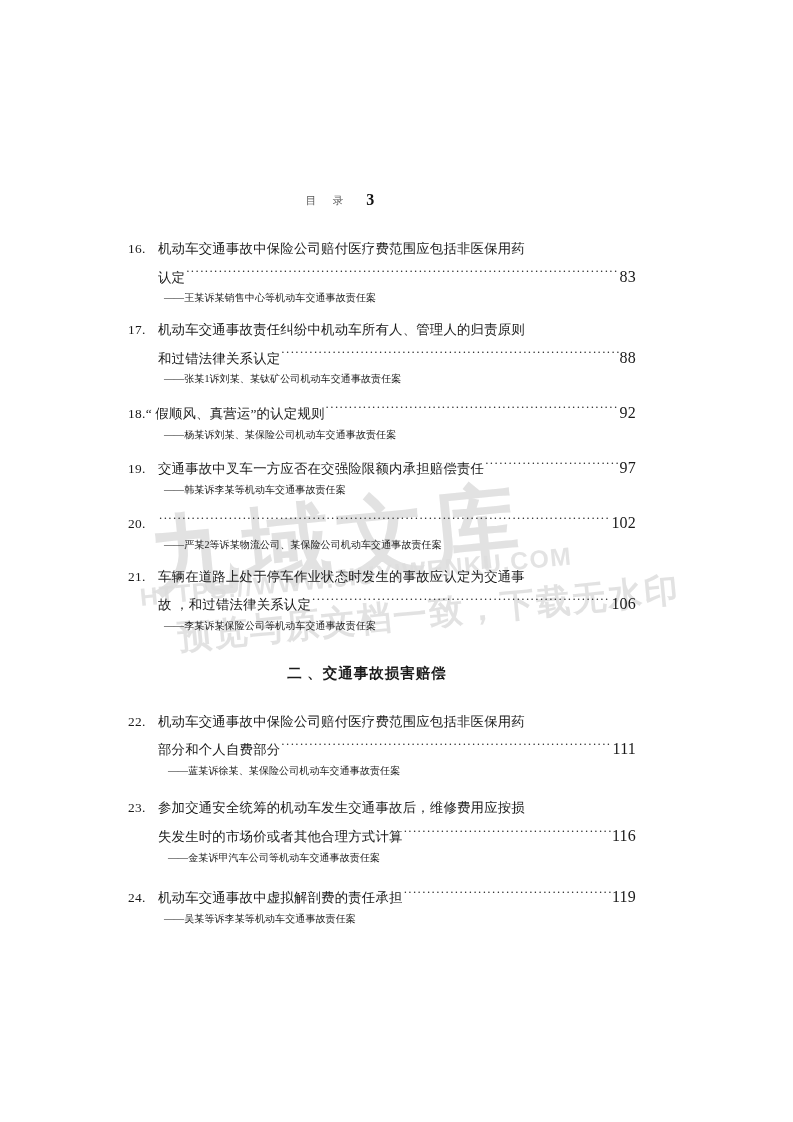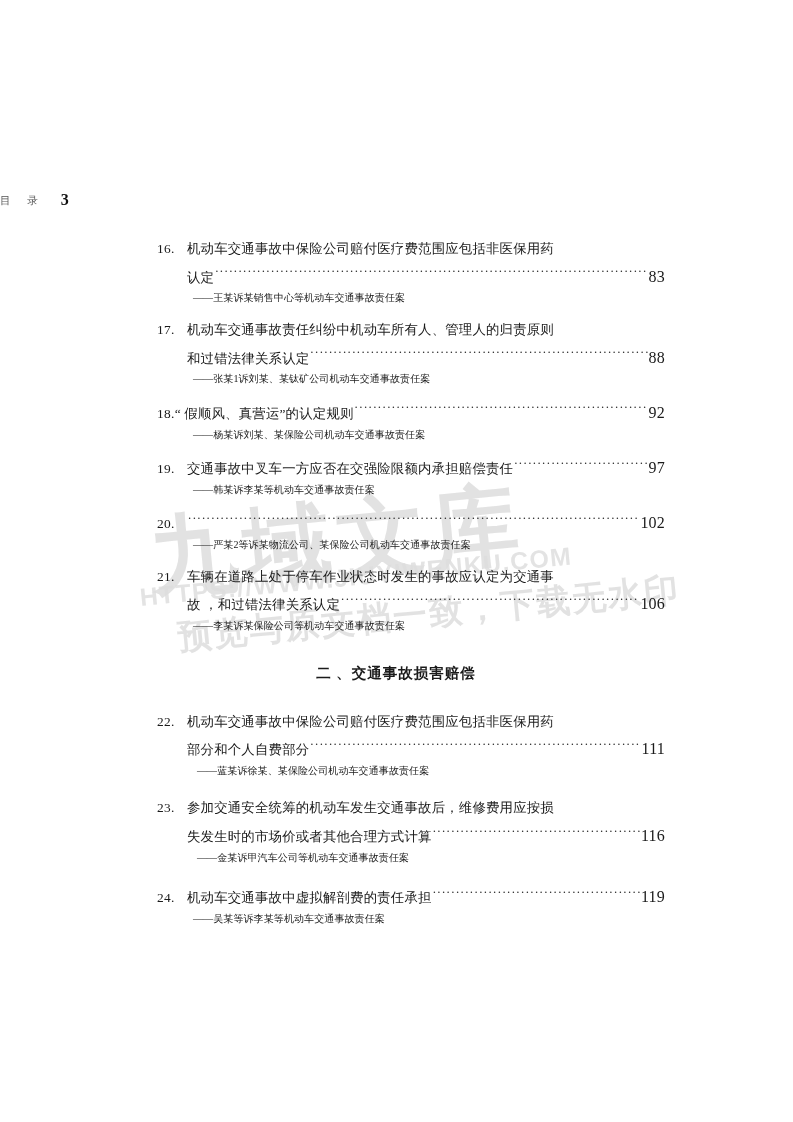--- a/index.html
+++ b/index.html
@@ -80,41 +80,41 @@
     position: relative;
     z-index: 2;
   }
 
   
   .running-head {
     position: absolute;
     left: 0;
     top: 190px;
     width: 680px;
-    text-align: left;
+    text-align: center;
     white-space: nowrap;
   }
   .rh-label {
     font-size: 10.5px;
     letter-spacing: 7px;
     color: #555;
   }
   .rh-page {
     font-size: 16px;
     font-weight: bold;
     color: #111;
     margin-left: 12px;
     position: relative;
     top: 1px;
   }
 
   
   .toc {
     position: absolute;
-    left: 157px;
+    left: 128px;
     top: 236px;
     width: 508px;
   }
 
   .entry {
     margin-bottom: 7px;
   }
 
   .entry-line {
     display: flex;

